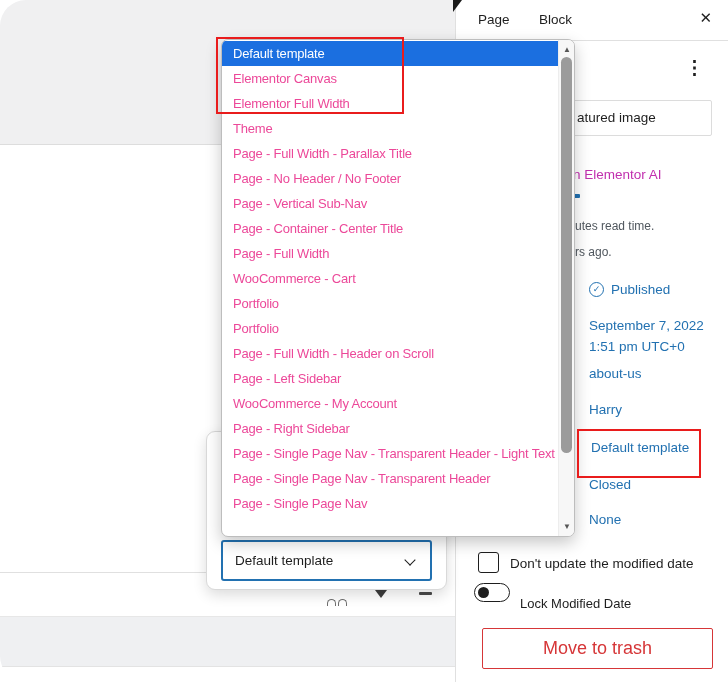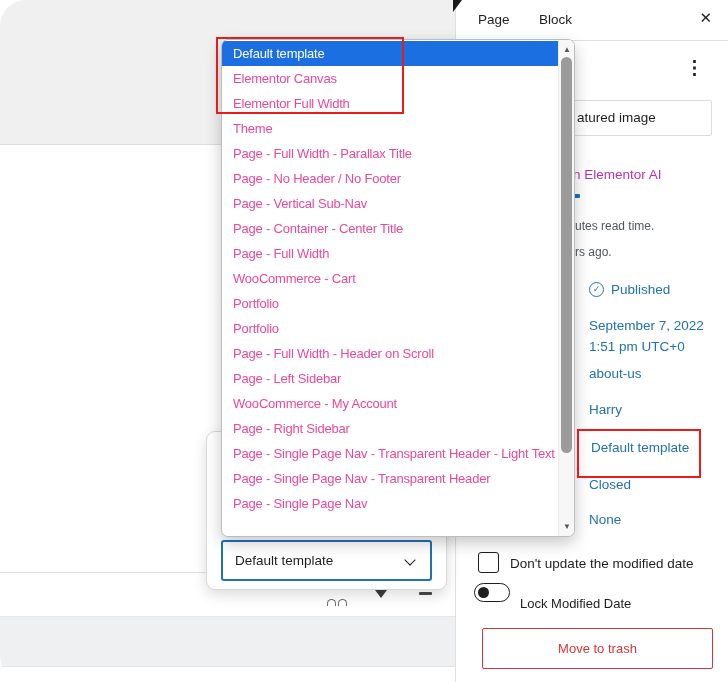--- a/index.html
+++ b/index.html
@@ -44,21 +44,21 @@
   .author-link { left:133px; top:402px; }
   .tpl-link { left:135px; top:440px; }
   .disc-link { left:133px; top:477px; }
   .parent-link { left:133px; top:512px; }
 
   .chk { position:absolute; left:22px; top:552px; width:21px; height:21px; border:1.5px solid #1e1e1e; border-radius:3px; background:#fff; cursor:pointer; }
   .chk-label { position:absolute; left:54px; top:556px; font-size:13.5px; color:#1e1e1e; }
   .toggle { position:absolute; left:18px; top:583px; width:36px; height:19px; border:1.5px solid #1e1e1e; border-radius:10px; background:#fff; cursor:pointer; }
   .toggle-knob { position:absolute; left:3px; top:2.5px; width:11px; height:11px; border-radius:50%; background:#1e1e1e; }
   .toggle-label { position:absolute; left:64px; top:596px; font-size:13px; color:#1e1e1e; }
-  .trash-btn { position:absolute; left:26px; top:628px; width:231px; height:41px; border:1px solid #d63638; border-radius:2px; background:#fff; color:#d63638; font-size:13px; font-family:"Liberation Sans",sans-serif; cursor:pointer; }
+  .trash-btn { position:absolute; left:26px; top:628px; width:231px; height:41px; border:1px solid #d63638; border-radius:2px; background:#fff; color:#d63638; font-size:18px; font-family:"Liberation Sans",sans-serif; cursor:pointer; }
 
   
   .popover { left:206px; top:431px; width:241px; height:159px; background:#fff; border:1px solid #d9d9d9; border-radius:9px; box-shadow:0 5px 14px rgba(0,0,0,.14); z-index:10; }
   .tpl-select { position:absolute; left:14px; top:108px; width:211px; height:41px; border:2px solid #2271b1; border-radius:3px; background:#fff; cursor:pointer; }
   .tpl-select-value { position:absolute; left:12px; top:11px; font-size:13.5px; color:#1e1e1e; }
   .chev { position:absolute; right:16px; top:14px; width:8px; height:8px; border-right:1.6px solid #1e1e1e; border-bottom:1.6px solid #1e1e1e; transform:rotate(45deg); }
 
   
   .dropdown { left:221px; top:39px; width:354px; height:498px; background:#fff; border:1px solid #bdbdbd; border-radius:7px; box-shadow:0 6px 16px rgba(0,0,0,.22); z-index:20; display:flex; overflow:hidden; }
   .dd-list { width:336px; height:100%; overflow:hidden; padding-top:1px; }

